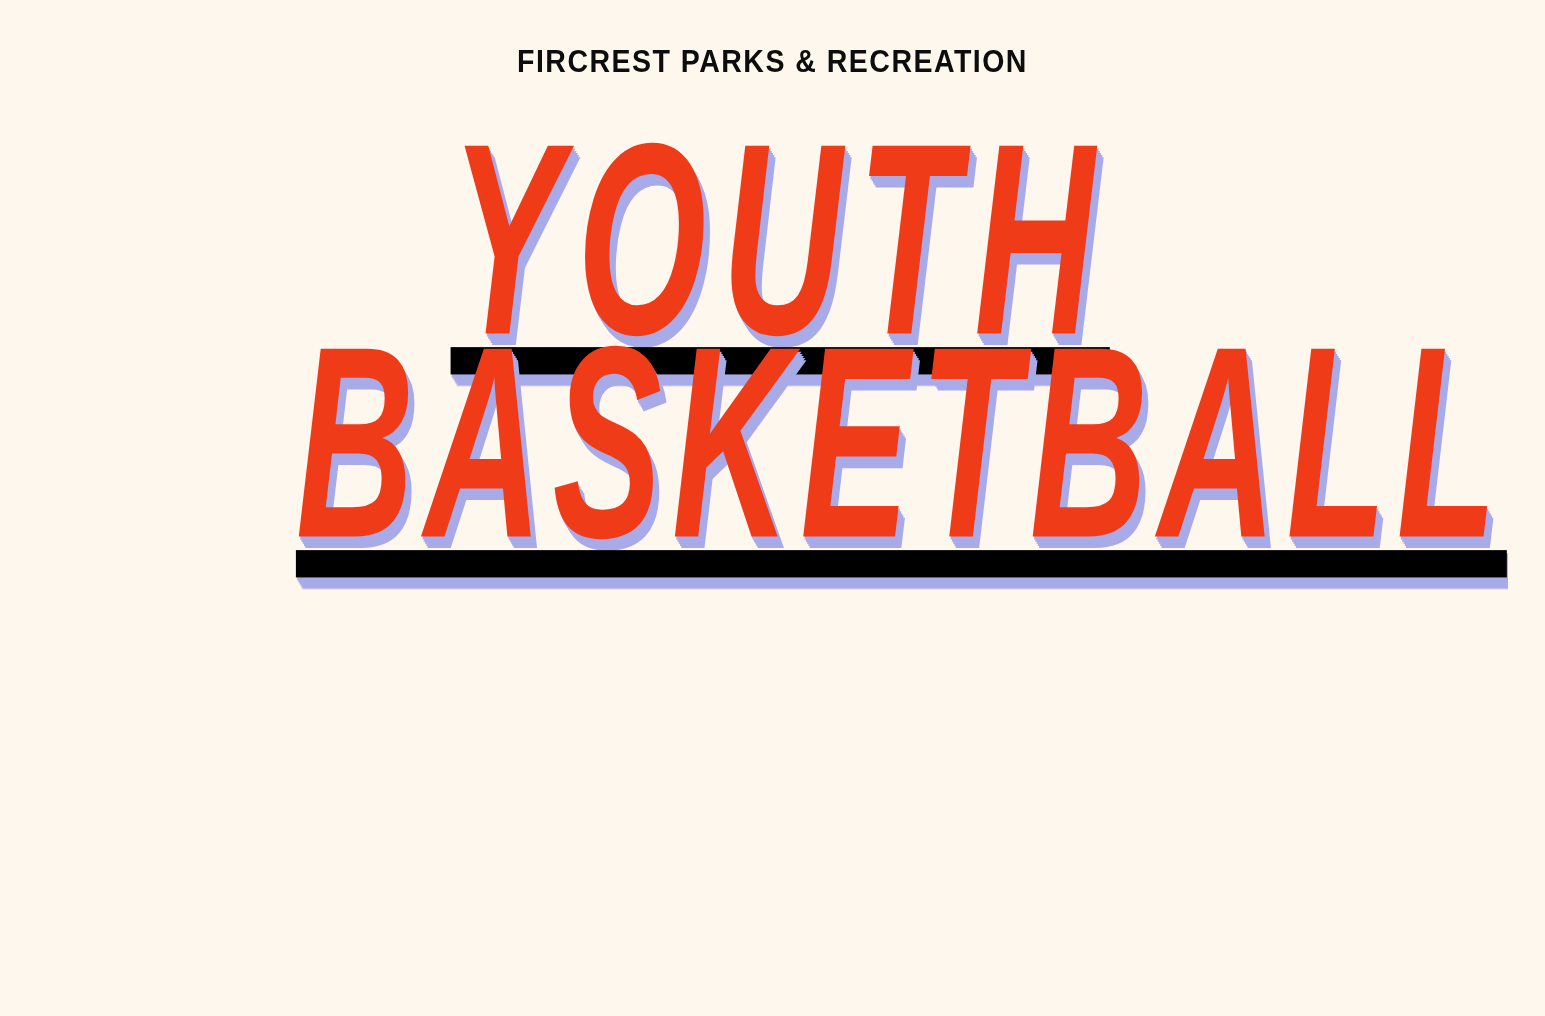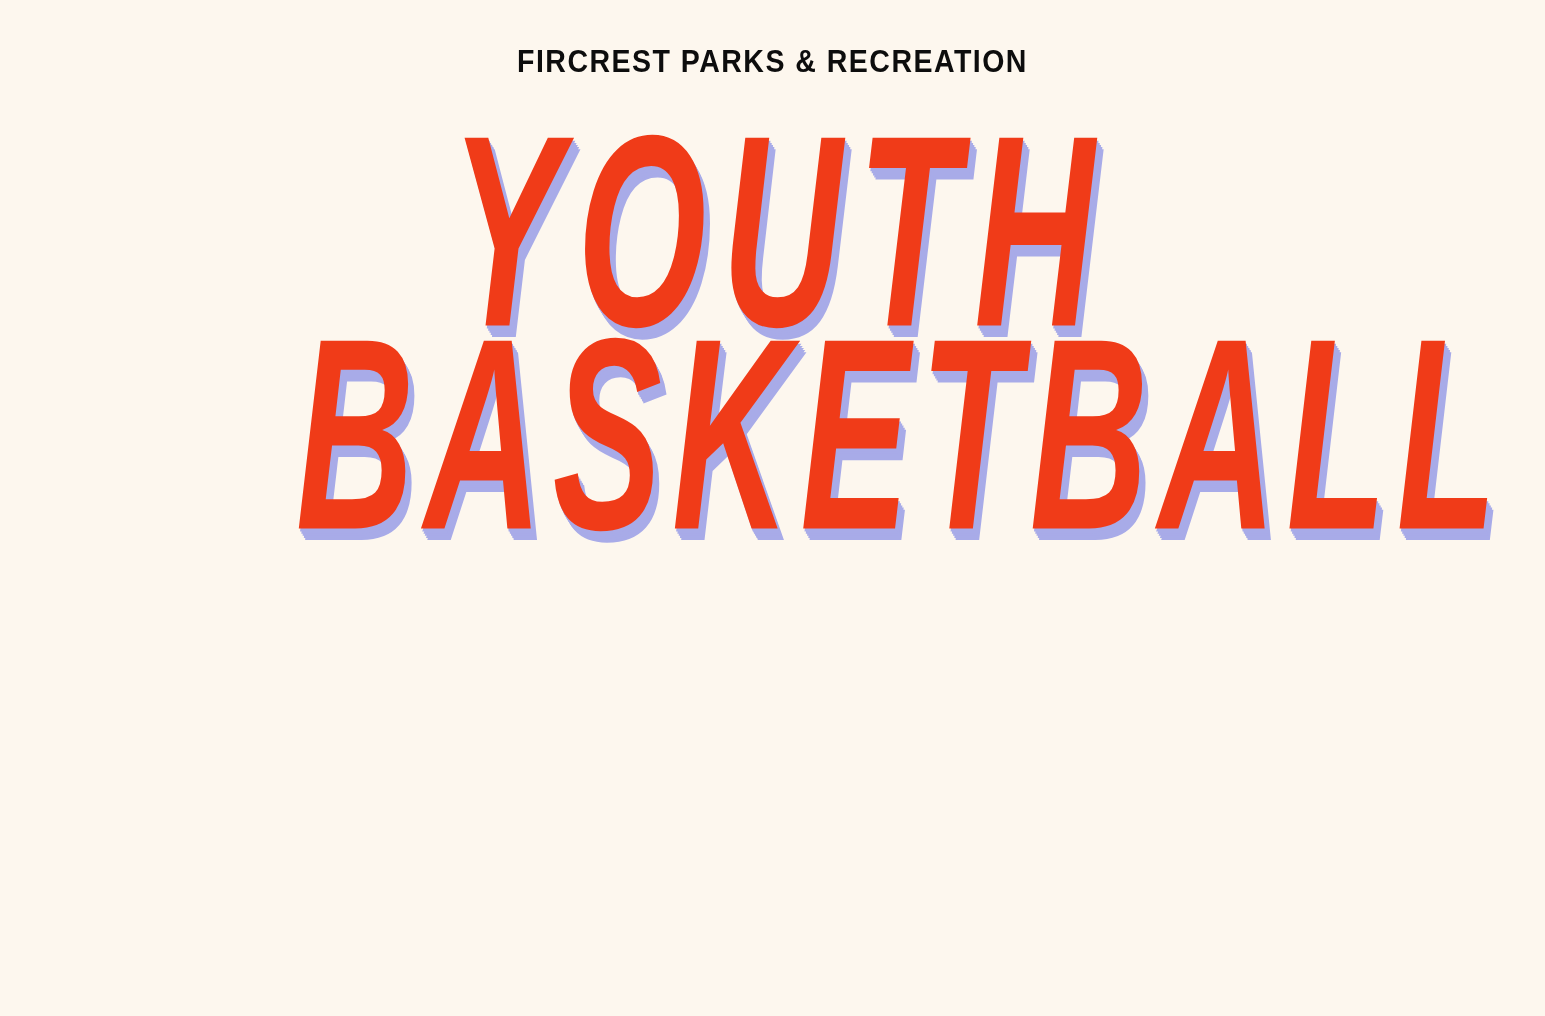--- a/index.html
+++ b/index.html
@@ -34,24 +34,25 @@
     font-weight: 700;
     font-size: 31px;
     letter-spacing: 1.6px;
     transform: scaleX(0.92);
     white-space: nowrap;
   }
 
   
   .headline-block {
     position: absolute;
-    top: 112px;
+    top: 120px;
     left: 0;
     width: 100%;
     text-align: center;
+    text-decoration: underline;
   }
 
   .headline {
     display: block;
     color: #F03B18;
     font-family: "Liberation Sans", sans-serif;
     font-weight: 700;
     font-style: italic;
     white-space: nowrap;
     line-height: 0.92;

